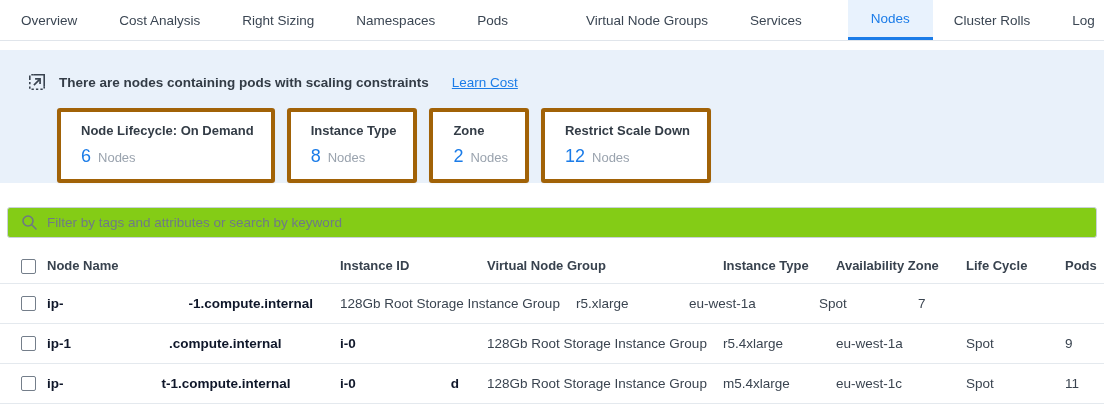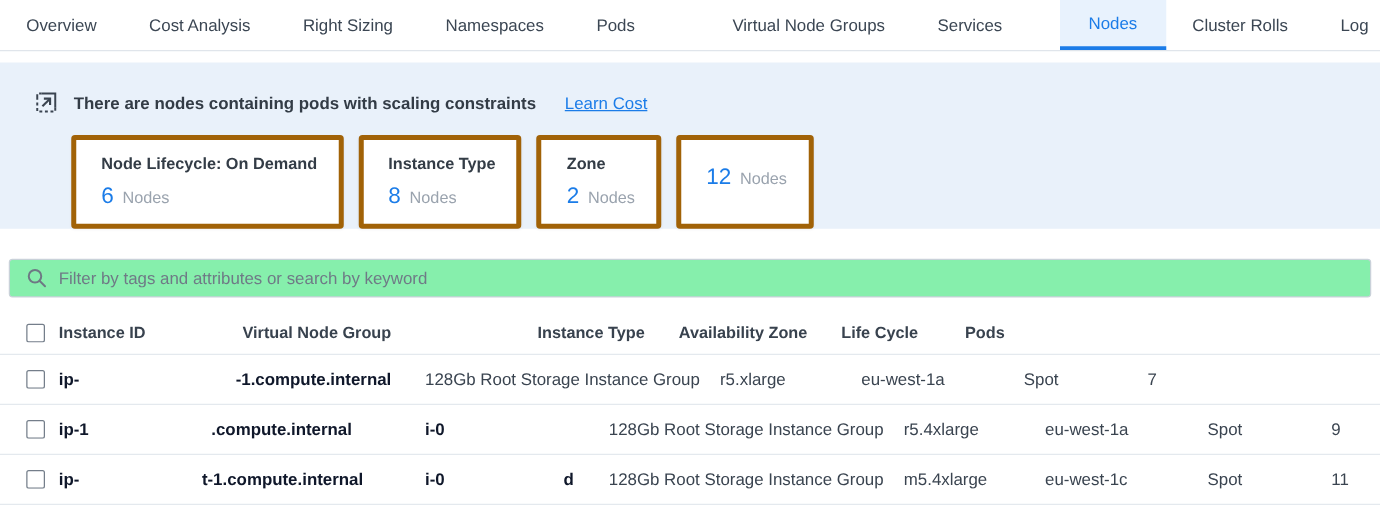--- a/index.html
+++ b/index.html
@@ -19,21 +19,21 @@
   .banner-msg { display:flex; align-items:center; gap:13px;margin-top:10px; }
   .banner-msg .txt { font-size:13.5px; font-weight:700; color:#333c46; }
   .banner-msg a.learn { font-size:13.5px; color:#1b7ce8; text-decoration:underline; margin-left:10px; font-weight:400; cursor:pointer; }
   .cards { display:flex; gap:12px; margin:17px 0 0 29px; }
   .card { background:#fff; border:4px solid #a16207; border-radius:3px; padding:11px 17px 12px 20px; min-width:96px; box-shadow:0 1px 2px rgba(40,60,90,0.05); cursor:pointer; }
   .card-title { font-size:13px; font-weight:700; color:#333c46; white-space:nowrap; }
   .card-val { margin-top:8px; font-size:18px; color:#1b7ce8; }
   .card-val .unit { font-size:13px; color:#9aa3ae; margin-left:7px; }
 
   
-  .searchbar { position:relative; margin:24px 7px 0 7px; height:31px; border:1px solid #c9d1d9; border-radius:3px; background:#86efac; display:flex; align-items:center; padding-left:13px; }
+  .searchbar { position:relative; margin:24px 7px 0 7px; height:31px; border:1px solid #c9d1d9; border-radius:3px; background:#84cc16; display:flex; align-items:center; padding-left:13px; }
   .searchbar svg { flex:0 0 auto; }
   .searchbar input { border:none; outline:none; flex:1; height:100%; margin-left:9px; font-family:"Liberation Sans",sans-serif; font-size:13.5px; color:#3a4450; background:transparent; }
   .searchbar input::placeholder { color:#6f7a86; opacity:1; }
 
   
   .tbl { margin-top:10px; font-size:13.5px; }
   .trow { display:flex; align-items:center; }
   .thead { height:36px; border-bottom:1px solid #e4e9ee; font-size:13px; font-weight:700; color:#38424e; }
   .drow { height:40px; border-bottom:1px solid #e4e9ee; }
   .c-check { width:47px; padding-left:21px; }
@@ -87,38 +87,40 @@
       </div>
       <div class="card">
         <div class="card-title">Instance Type</div>
         <div class="card-val"><span>8</span><span class="unit">Nodes</span></div>
       </div>
       <div class="card">
         <div class="card-title">Zone</div>
         <div class="card-val"><span>2</span><span class="unit">Nodes</span></div>
       </div>
       <div class="card">
+        <div class="card-title">Restrict Scale Down</div>
         <div class="card-val"><span>12</span><span class="unit">Nodes</span></div>
       </div>
     </div>
   </div>
 
   <div class="searchbar">
     <span style="display:inline-flex;">
       <svg width="17" height="17" viewBox="0 0 17 17" fill="none">
         <circle cx="7" cy="7" r="5" stroke="#6e7884" stroke-width="1.6"></circle>
         <path d="M10.8 10.8 L15 15" stroke="#6e7884" stroke-width="1.6" stroke-linecap="round"></path>
       </svg>
     </span>
     <input type="text" value="" placeholder="Filter by tags and attributes or search by keyword" style="">
   </div>
 
   <div class="tbl">
     <div class="trow thead">
       <div class="cell c-check"><span class="checkbox"></span></div>
+      <div class="cell c-name">Node Name</div>
       <div class="cell c-iid">Instance ID</div>
       <div class="cell c-vng">Virtual Node Group</div>
       <div class="cell c-itype">Instance Type</div>
       <div class="cell c-az">Availability Zone</div>
       <div class="cell c-lc">Life Cycle</div>
       <div class="cell c-pods">Pods</div>
     </div>
 
     <div class="trow drow">
       <div class="cell c-check"><span class="checkbox"></span></div>

